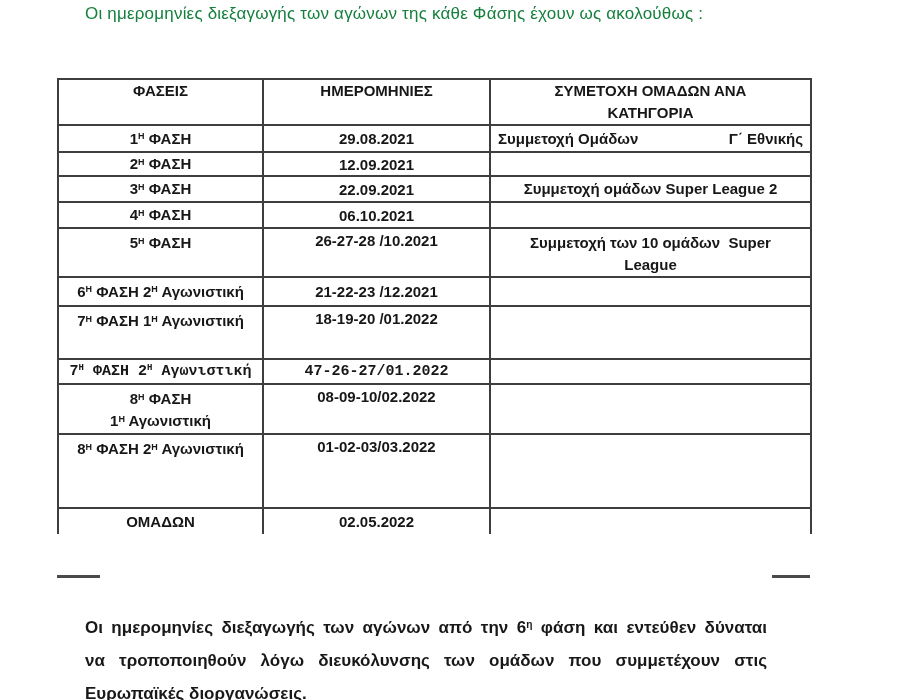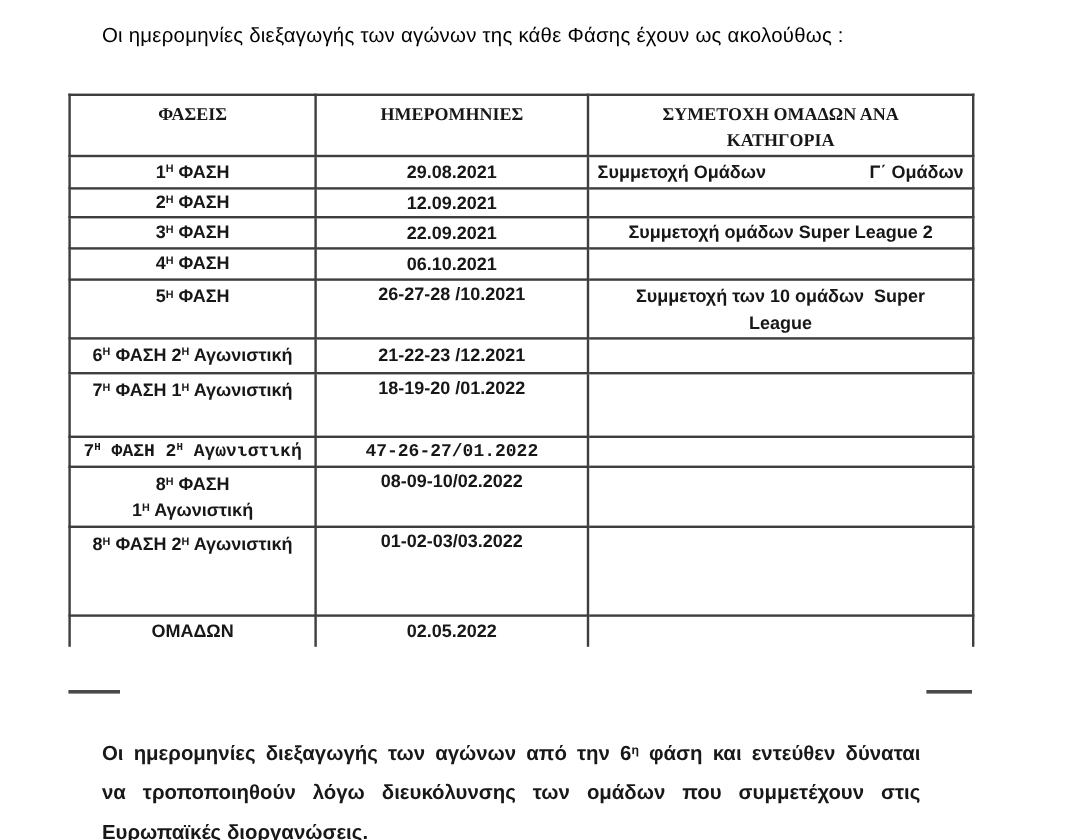--- a/index.html
+++ b/index.html
@@ -15,26 +15,26 @@
     width: 900px;
     height: 700px;
     background: #ffffff;
     font-family: "Liberation Sans", sans-serif;
     color: #1a1a1a;
   }
   
   .intro {
     position: absolute;
     left: 85px;
-    top: 20px;
+    top: 4px;
     width: 730px;
     margin: 0;
     font-size: 17px;
     font-weight: 400;
-    color: #000000;
+    color: #15803d;
     letter-spacing: 0.2px;
   }
   
   .table-wrap {
     position: absolute;
     left: 57px;
     top: 78px;
     width: 753px;
     height: 500px;
   }
@@ -51,23 +51,21 @@
     padding: 0 5px;
     text-align: center;
     vertical-align: middle;
     font-size: 15px;
     font-weight: bold;
     color: #171717;
     overflow: hidden;
   }
   .sched th {
     vertical-align: top;
-    padding-top: 5px;
     line-height: 21px;
-    font-family: Liberation Serif, serif;
   }
   .cell-line { white-space: pre-wrap; line-height: 22px; }
   .cell-line.split {
     display: flex;
     justify-content: space-between;
     padding: 0 2px;
   }
   sup {
     font-size: 60%;
     line-height: 0;
@@ -140,21 +138,21 @@
               <div class="cell-line">ΣΥΜΕΤΟΧΗ ΟΜΑΔΩΝ ΑΝΑ</div>
               <div class="cell-line">ΚΑΤΗΓΟΡΙΑ</div>
             </th>
       </tr>
       <tr class="r1">
         <td>
               <div class="cell-line">1<sup>Η</sup> ΦΑΣΗ</div>
             </td>
         <td>29.08.2021</td>
         <td>
-              <div class="cell-line split"><span>Συμμετοχή Ομάδων</span><span>Γ΄ Ομάδων</span></div>
+              <div class="cell-line split"><span>Συμμετοχή Ομάδων</span><span>Γ΄ Εθνικής</span></div>
             </td>
       </tr>
       <tr class="r2">
         <td>
               <div class="cell-line">2<sup>Η</sup> ΦΑΣΗ</div>
             </td>
         <td>12.09.2021</td>
         <td></td>
       </tr>
       <tr class="r3">

